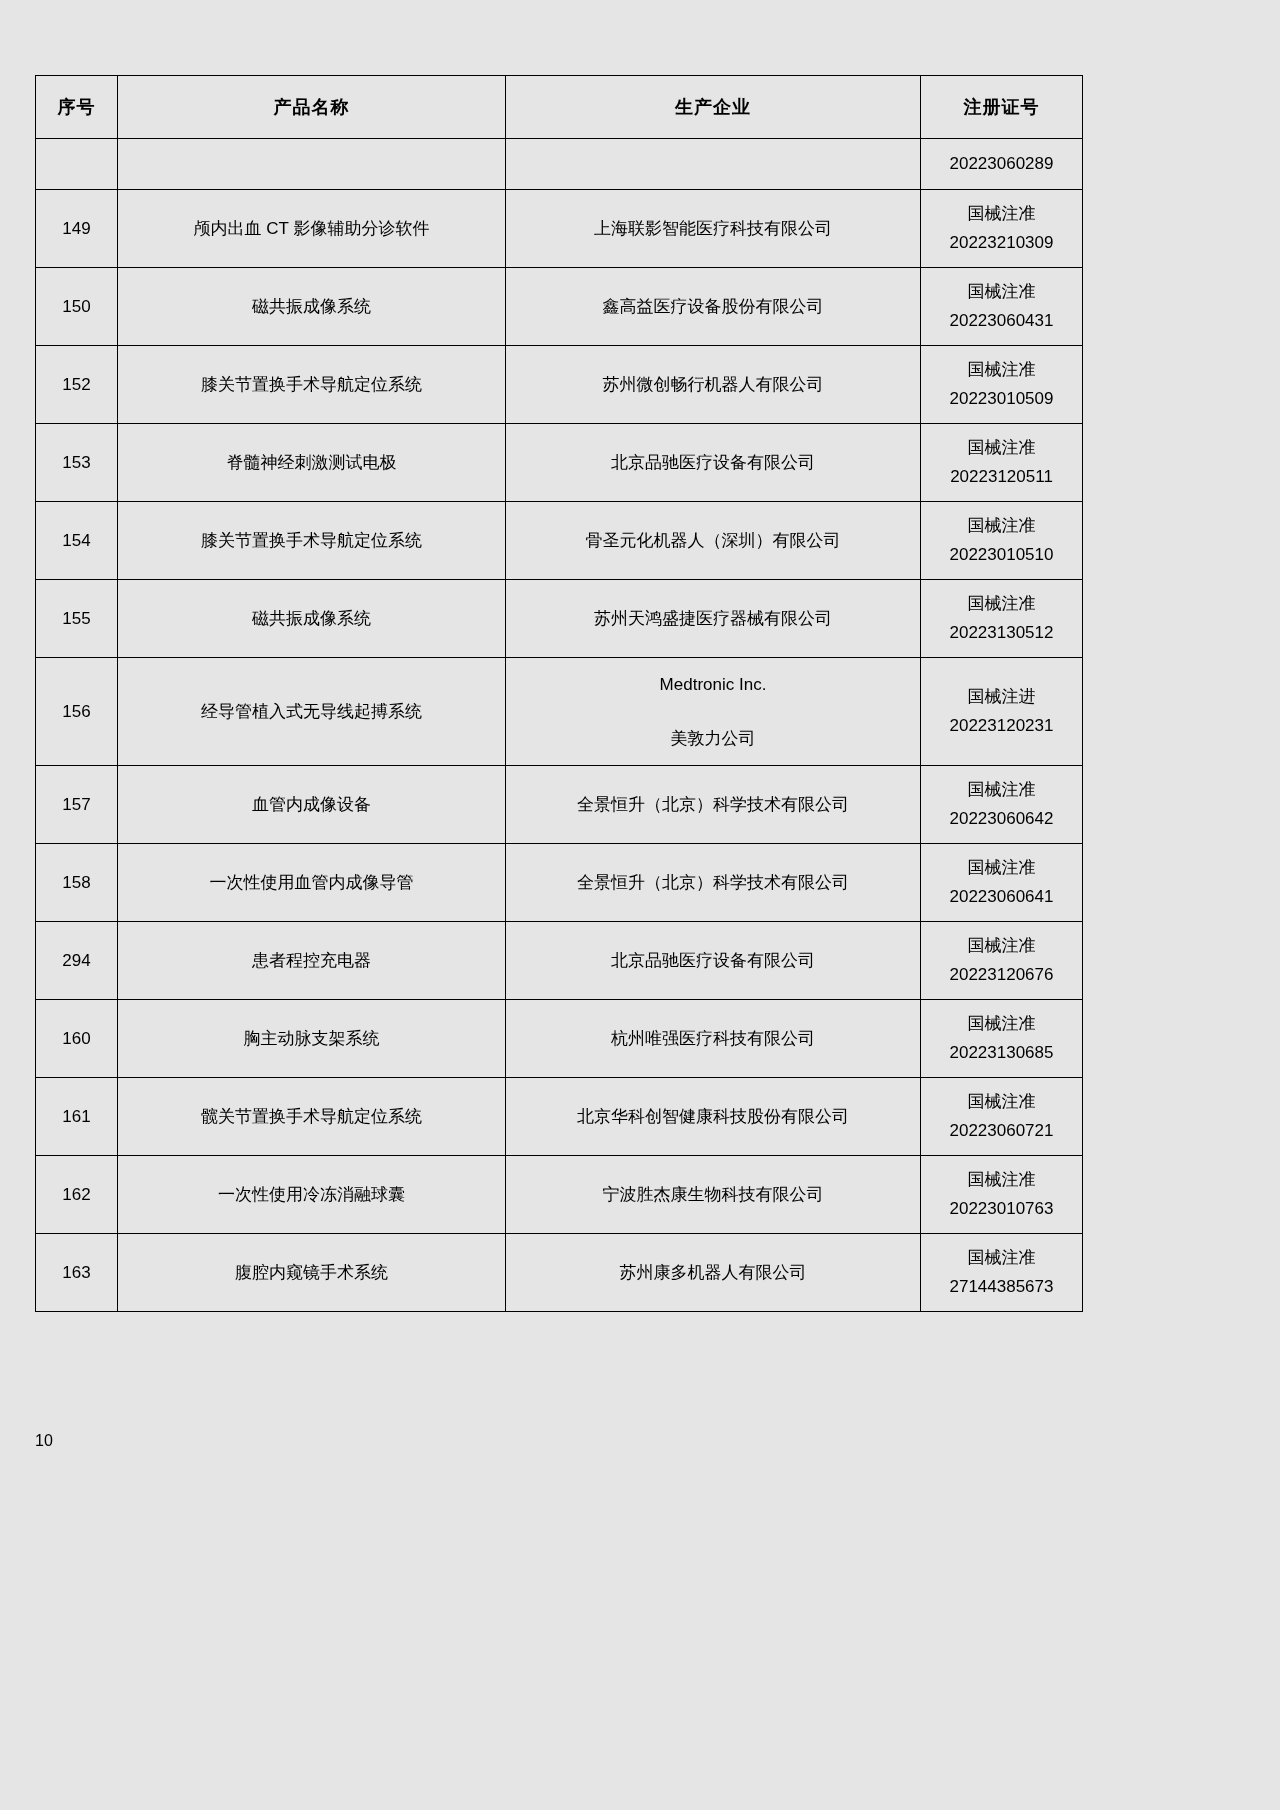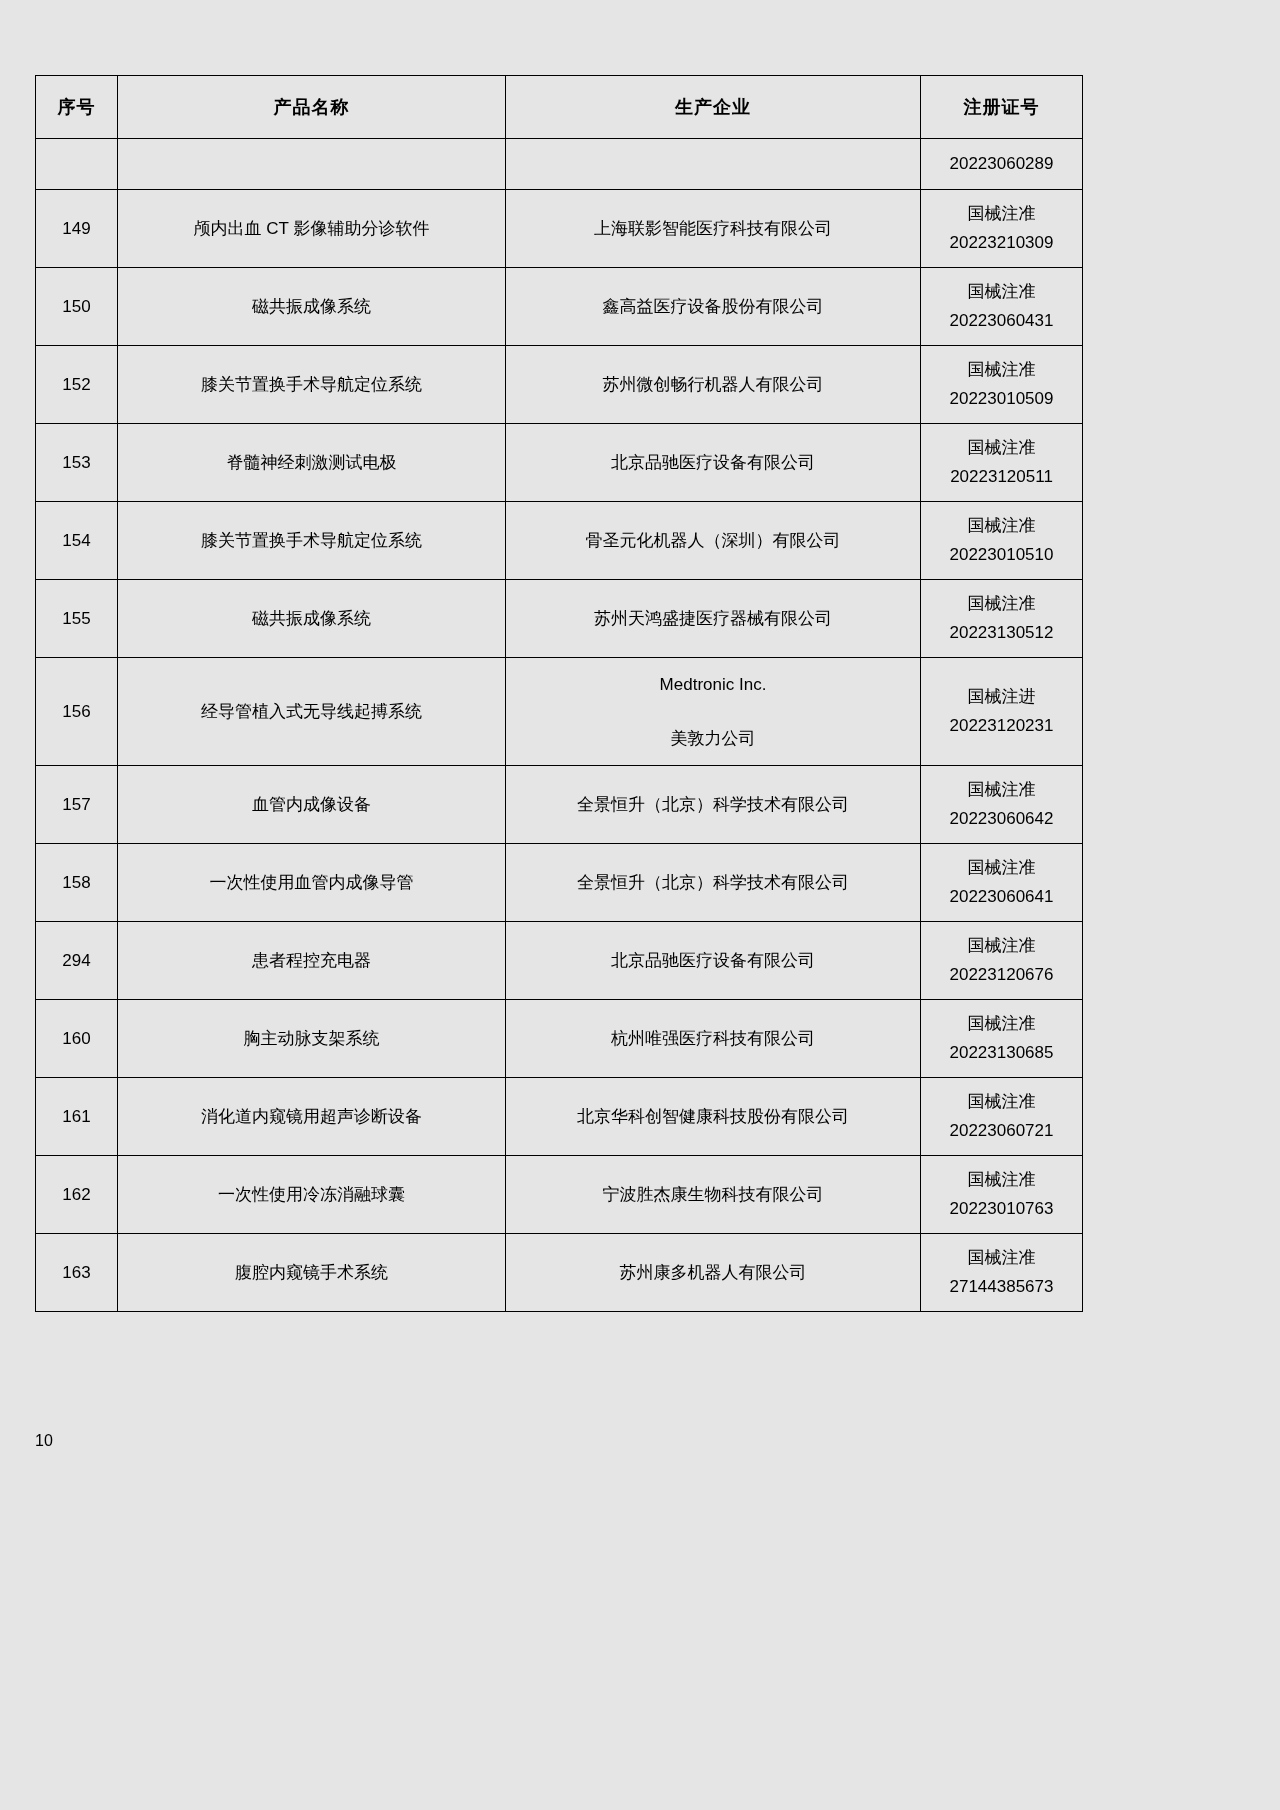--- a/index.html
+++ b/index.html
@@ -209,21 +209,21 @@
           <td class="manu-cell">
             <span class="line">杭州唯强医疗科技有限公司</span>
           </td>
           <td class="cert-cell">
             <span class="line">国械注准</span>
             <span class="line">20223130685</span>
           </td>
         </tr>
         <tr class="h-normal">
           <td><span class="line">161</span></td>
-          <td><span class="line">消化道内窥镜用超声诊断设备</span></td>
+          <td><span class="line">髋关节置换手术导航定位系统</span></td>
           <td class="manu-cell">
             <span class="line">北京华科创智健康科技股份有限公司</span>
           </td>
           <td class="cert-cell">
             <span class="line">国械注准</span>
             <span class="line">20223060721</span>
           </td>
         </tr>
         <tr class="h-normal">
           <td><span class="line">162</span></td>

